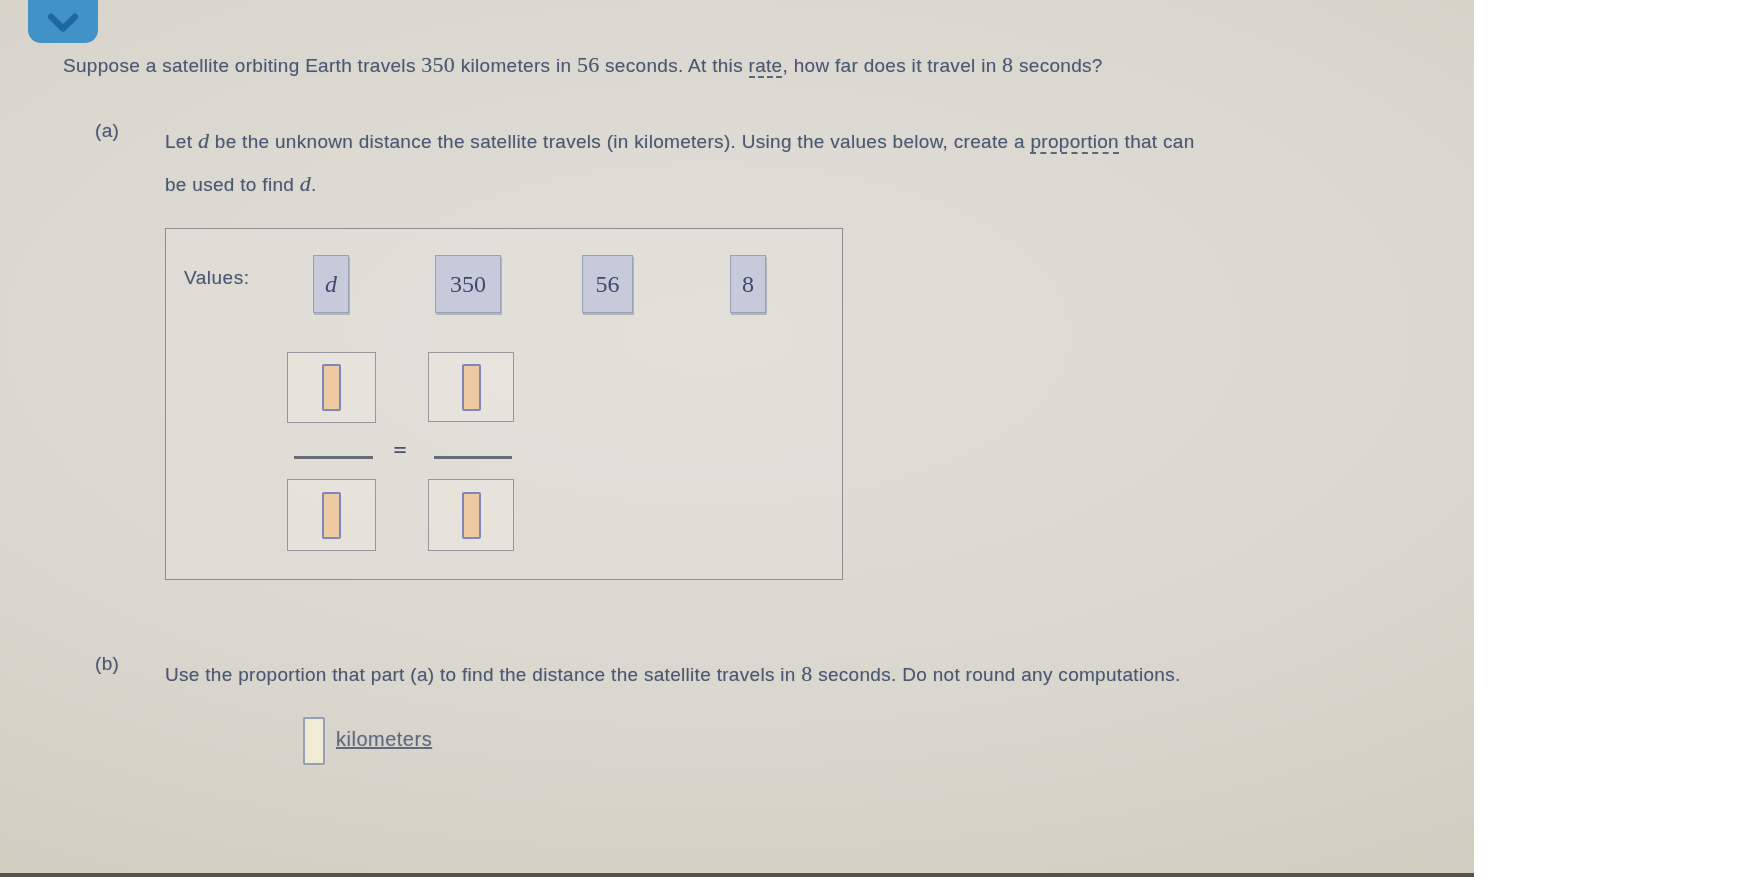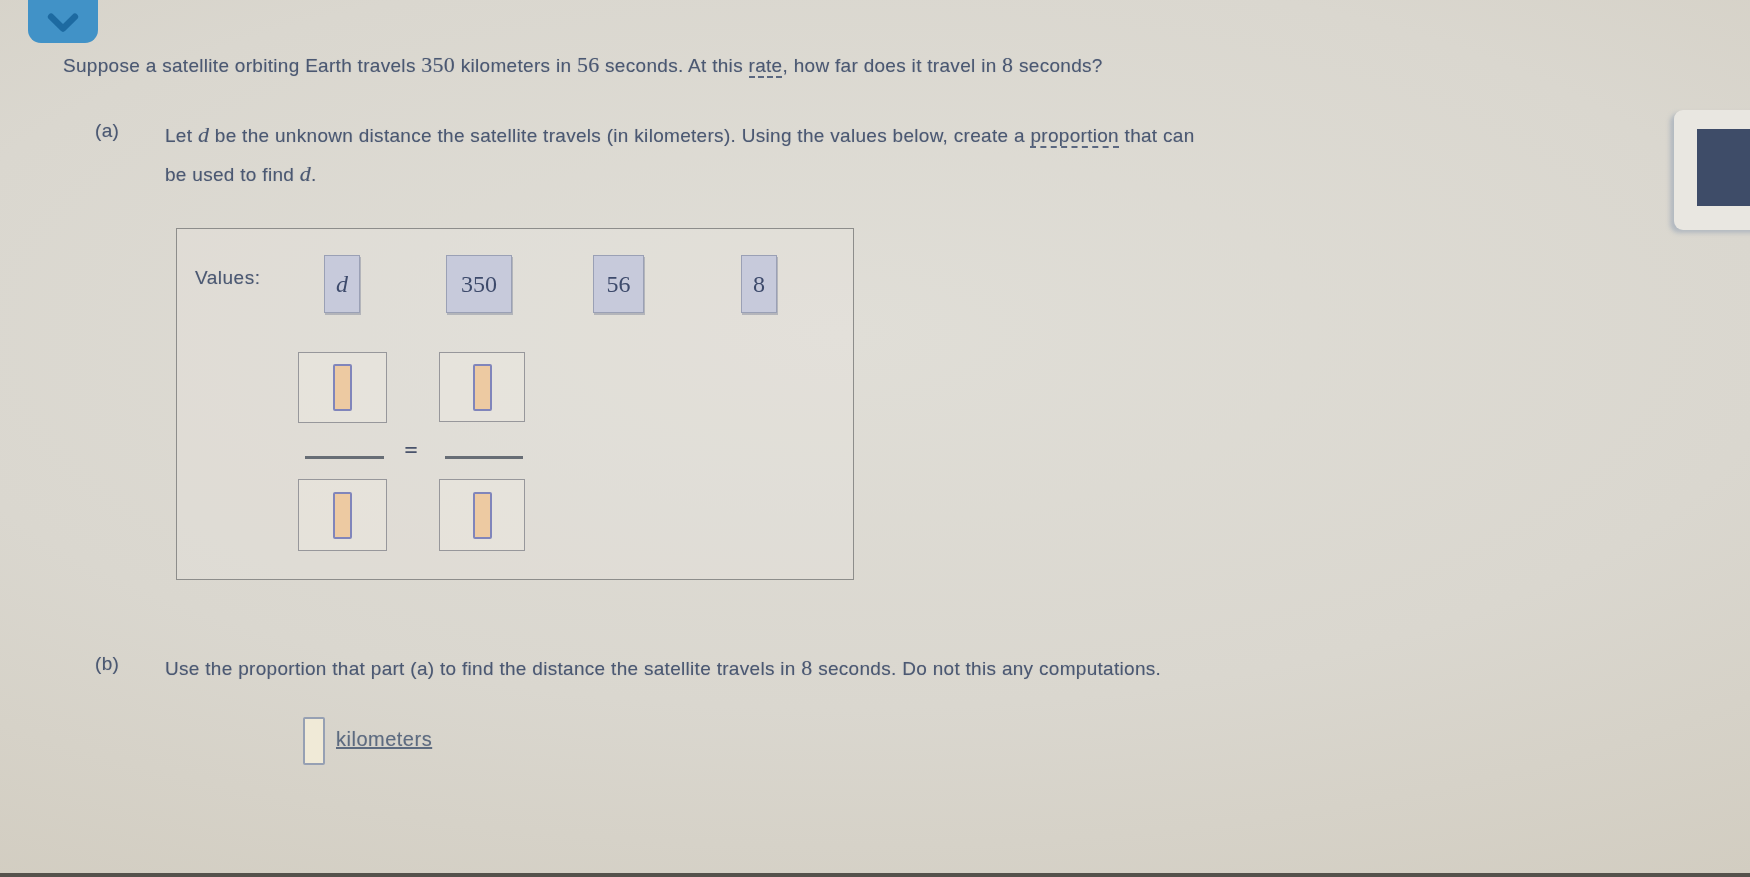--- a/index.html
+++ b/index.html
@@ -1,39 +1,39 @@
 <!DOCTYPE html>
 <html><head>
 <meta charset="utf-8">
 <style>
   html,body{margin:0;padding:0;}
   body{width:1750px;height:877px;overflow:hidden;font-family:"Liberation Sans",sans-serif;}
   #stage{
-    position:relative;width:1750px;height:877px;overflow:hidden;
+    position:relative;width:1474px;height:877px;overflow:hidden;
     background:radial-gradient(120% 95% at 48% 38%, #e0ded7 0%, #dad7cf 45%, #d2cdc1 78%, #c5bdad 100%);
     color:#4b5872;
   }
   .soft{ text-shadow:0 0 1px rgba(75,88,114,0.35); }
   
   .chev-btn{
     position:absolute;left:28px;top:-13px;width:70px;height:56px;
     background:#4192c7;border:none;border-radius:13px;cursor:pointer;
     display:flex;align-items:flex-end;justify-content:center;padding:0 0 8px 0;
   }
   
   .question{position:absolute;left:63px;top:50px;width:1420px;font-size:19px;letter-spacing:.3px;line-height:30px;}
   .mnum{font-family:"Liberation Serif",serif;font-size:22px;}
   .mvar{font-family:"Liberation Serif",serif;font-style:italic;font-size:22px;}
   .deflink{border-bottom:2px dashed #5a6780;cursor:pointer;}
   
   .part-label{position:absolute;font-size:19px;letter-spacing:.3px;}
-  .part-text{position:absolute;font-size:19px;letter-spacing:.3px;line-height:30px;}
+  .part-text{position:absolute;font-size:19px;letter-spacing:.3px;line-height:42px;}
   
   .values-box{
-    position:absolute;left:176px;top:228px;width:676px;height:350px;
+    position:absolute;left:165px;top:228px;width:676px;height:350px;
     border:1.5px solid #8d8d8b;background:rgba(235,233,226,0.25);
   }
   .values-label{position:absolute;left:18px;top:38px;font-size:19px;letter-spacing:.5px;}
   .chip{
     position:absolute;top:26px;height:58px;box-sizing:border-box;
     background:#c7cadb;border:1px solid #9aa0b5;box-shadow:1px 2px 0 rgba(125,130,150,0.45);
     display:flex;align-items:center;justify-content:center;
     font-family:"Liberation Serif",serif;font-size:24px;color:#3d4a6b;cursor:grab;
   }
   .chip-0{left:147px;width:36px;font-style:italic;}
@@ -81,21 +81,21 @@
         <polyline points="7,4 20,17 33,4" fill="none" stroke="#1d6aa1" stroke-width="7" stroke-linecap="round" stroke-linejoin="round"></polyline>
       </svg>
     </span>
   </button>
 
   <div class="question soft"><span>Suppose a satellite orbiting Earth travels </span><span class="mnum">350</span><span> kilometers in </span><span class="mnum">56</span><span> seconds. At this </span><span class="deflink">rate</span><span>, how far does it travel in </span><span class="mnum">8</span><span> seconds?</span></div>
 
   <div class="part-label soft" style="left:95px;top:120px;">(a)</div>
   <div class="part-text soft" style="left:165px;top:120px;width:1320px;">
     <div><span>Let </span><span class="mvar">d</span><span> be the unknown distance the satellite travels (in kilometers). Using the values below, create a </span><span class="deflink">proportion</span><span> that can</span></div>
-    <div style="margin-top:8px;"><span>be used to find </span><span class="mvar">d</span><span>.</span></div>
+    <div style=""><span>be used to find </span><span class="mvar">d</span><span>.</span></div>
   </div>
 
   <div class="values-box">
     <div class="values-label soft">Values:</div>
 
     <div class="chip chip-0">d</div>
     <div class="chip chip-1">350</div>
     <div class="chip chip-2">56</div>
     <div class="chip chip-3">8</div>
 
@@ -112,21 +112,21 @@
     <div class="frac-box" style="left:262px;top:123px;width:86px;height:70px;">
       <div class="slot"></div>
     </div>
     <div class="frac-bar" style="left:268px;top:227px;width:78px;"></div>
     <div class="frac-box" style="left:262px;top:250px;width:86px;height:72px;">
       <div class="slot"></div>
     </div>
   </div>
 
   <div class="part-label soft" style="left:95px;top:653px;">(b)</div>
-  <div class="part-text soft" style="left:165px;top:653px;width:1400px;"><span>Use the proportion that part (a) to find the distance the satellite travels in </span><span class="mnum">8</span><span> seconds. Do not this any computations.</span></div>
+  <div class="part-text soft" style="left:165px;top:653px;width:1400px;"><span>Use the proportion that part (a) to find the distance the satellite travels in </span><span class="mnum">8</span><span> seconds. Do not round any computations.</span></div>
 
   <input class="answer-input" type="text" value="" style="">
   <div class="unit-label soft">kilometers</div>
 
   <div class="side-panel">
     <div class="side-panel-thumb"></div>
   </div>
 
   <div class="bottom-edge"></div>
 </div>

